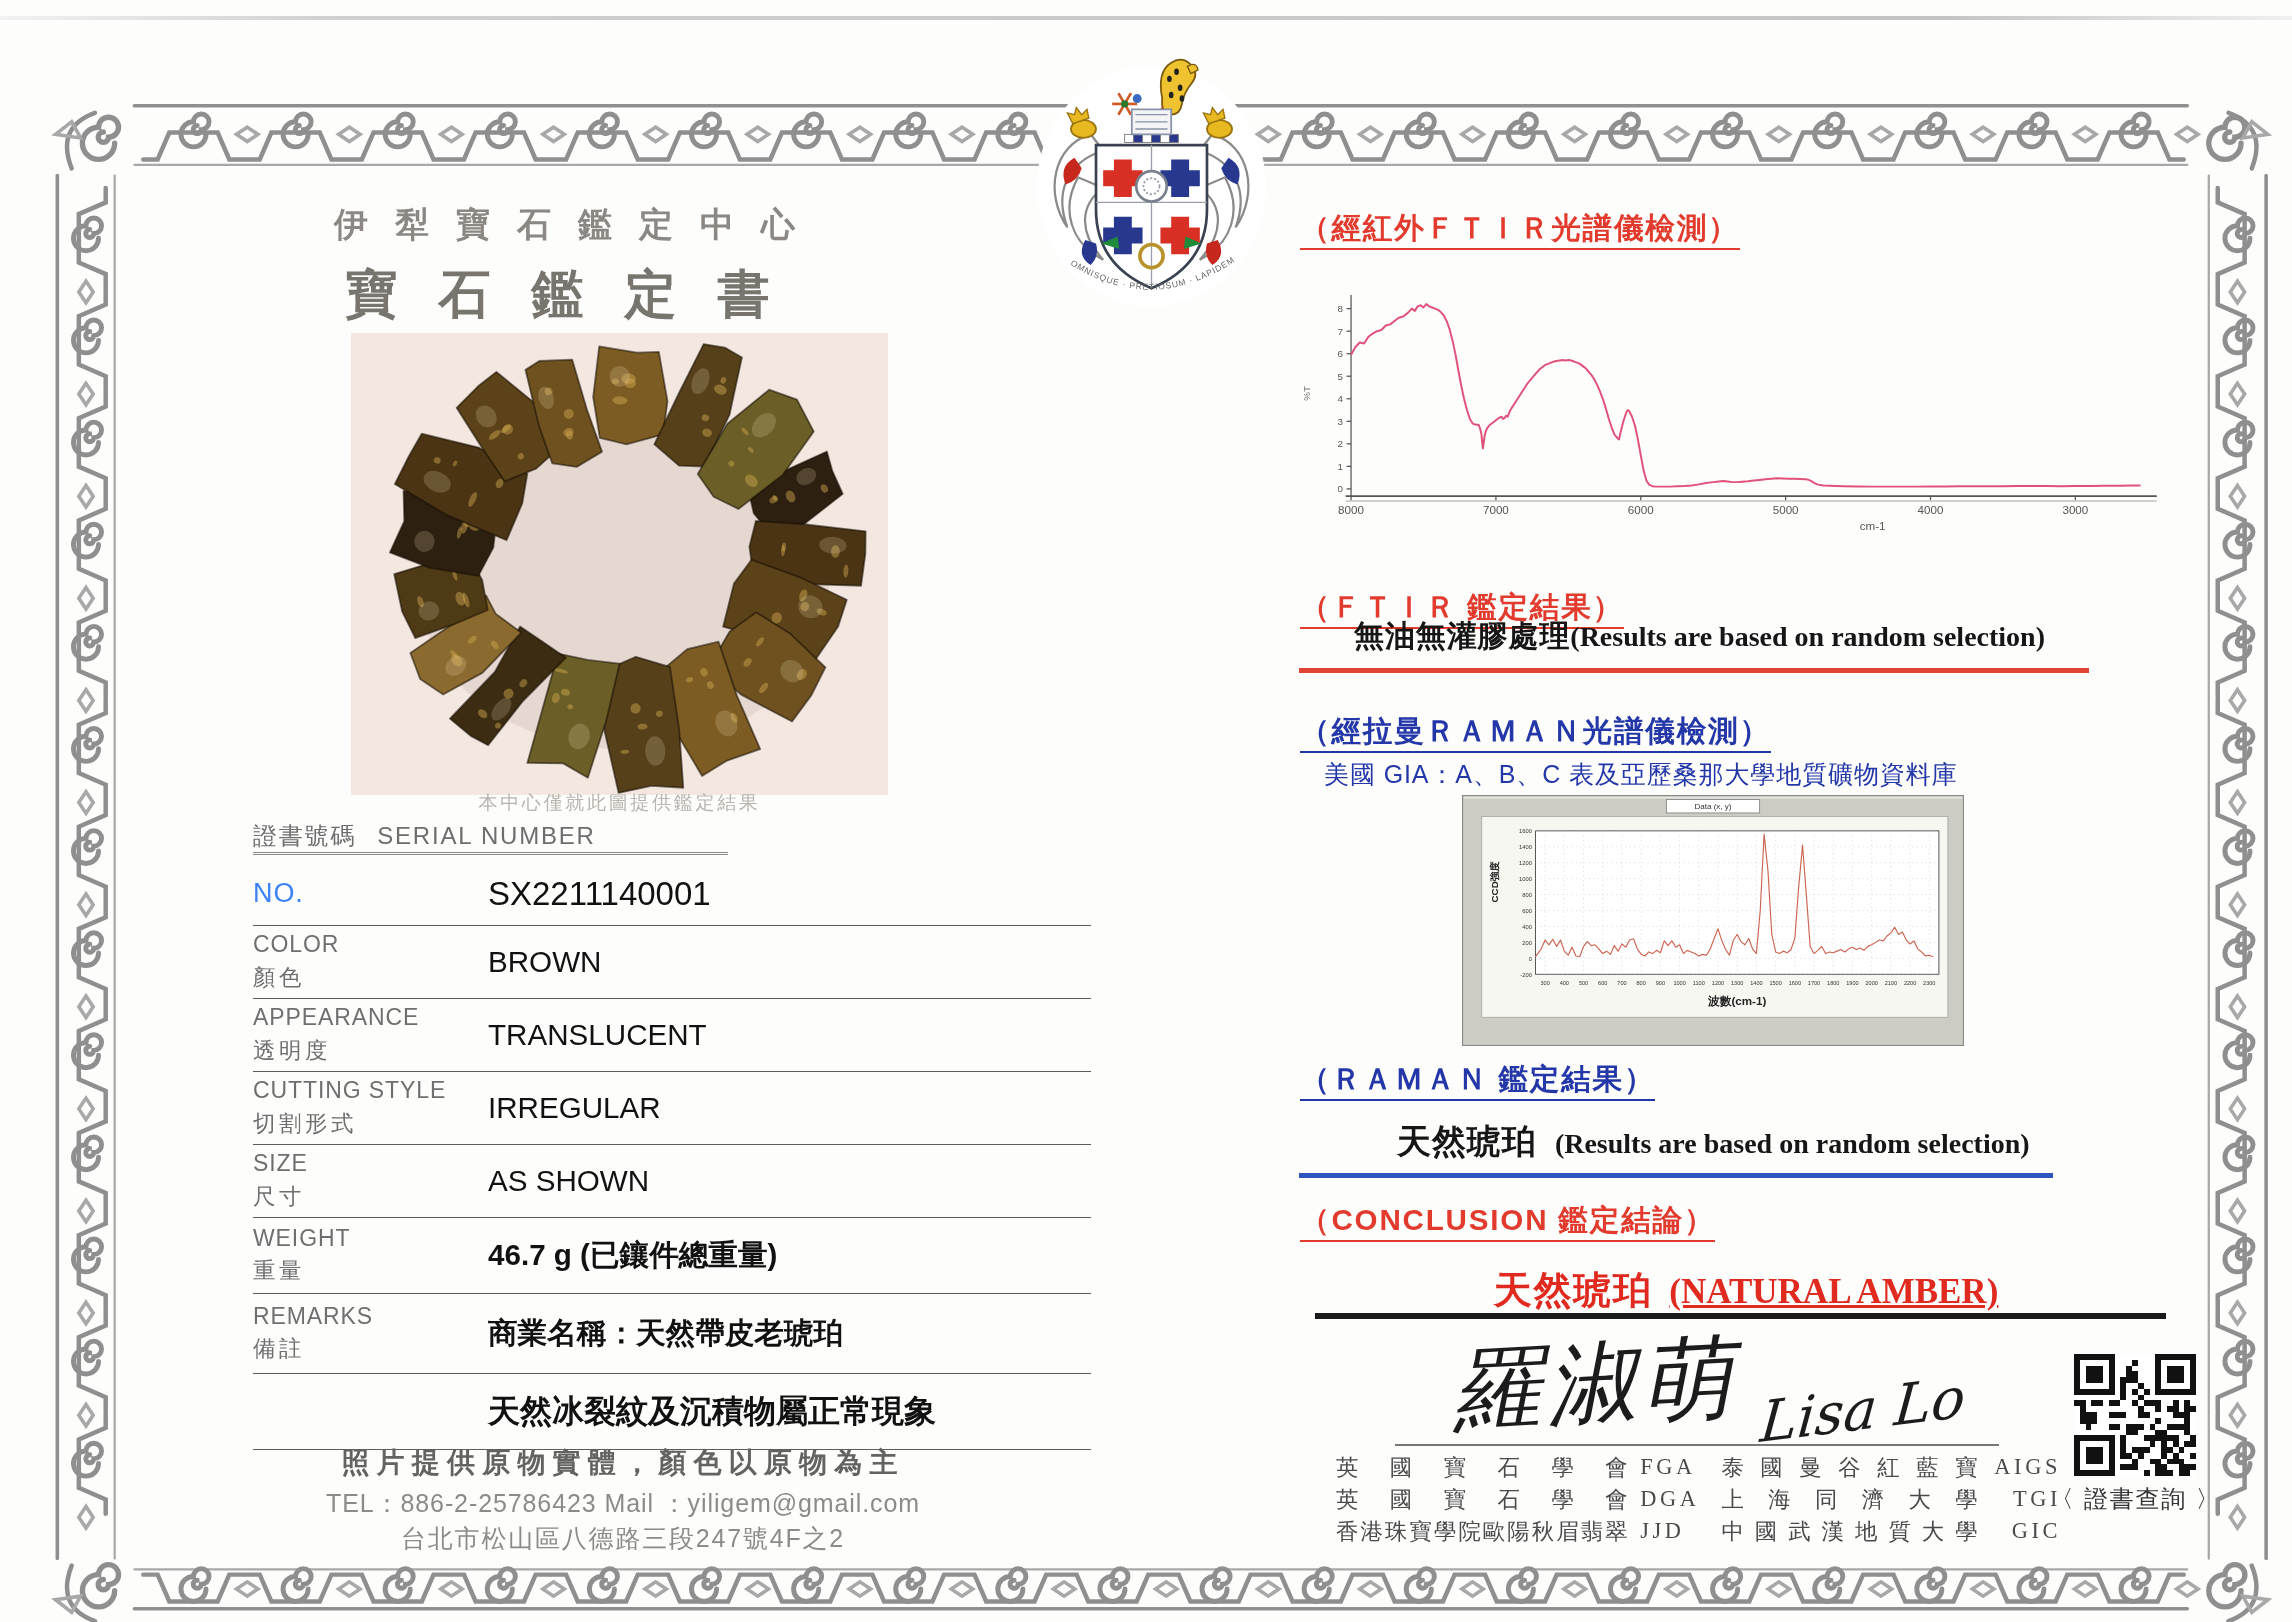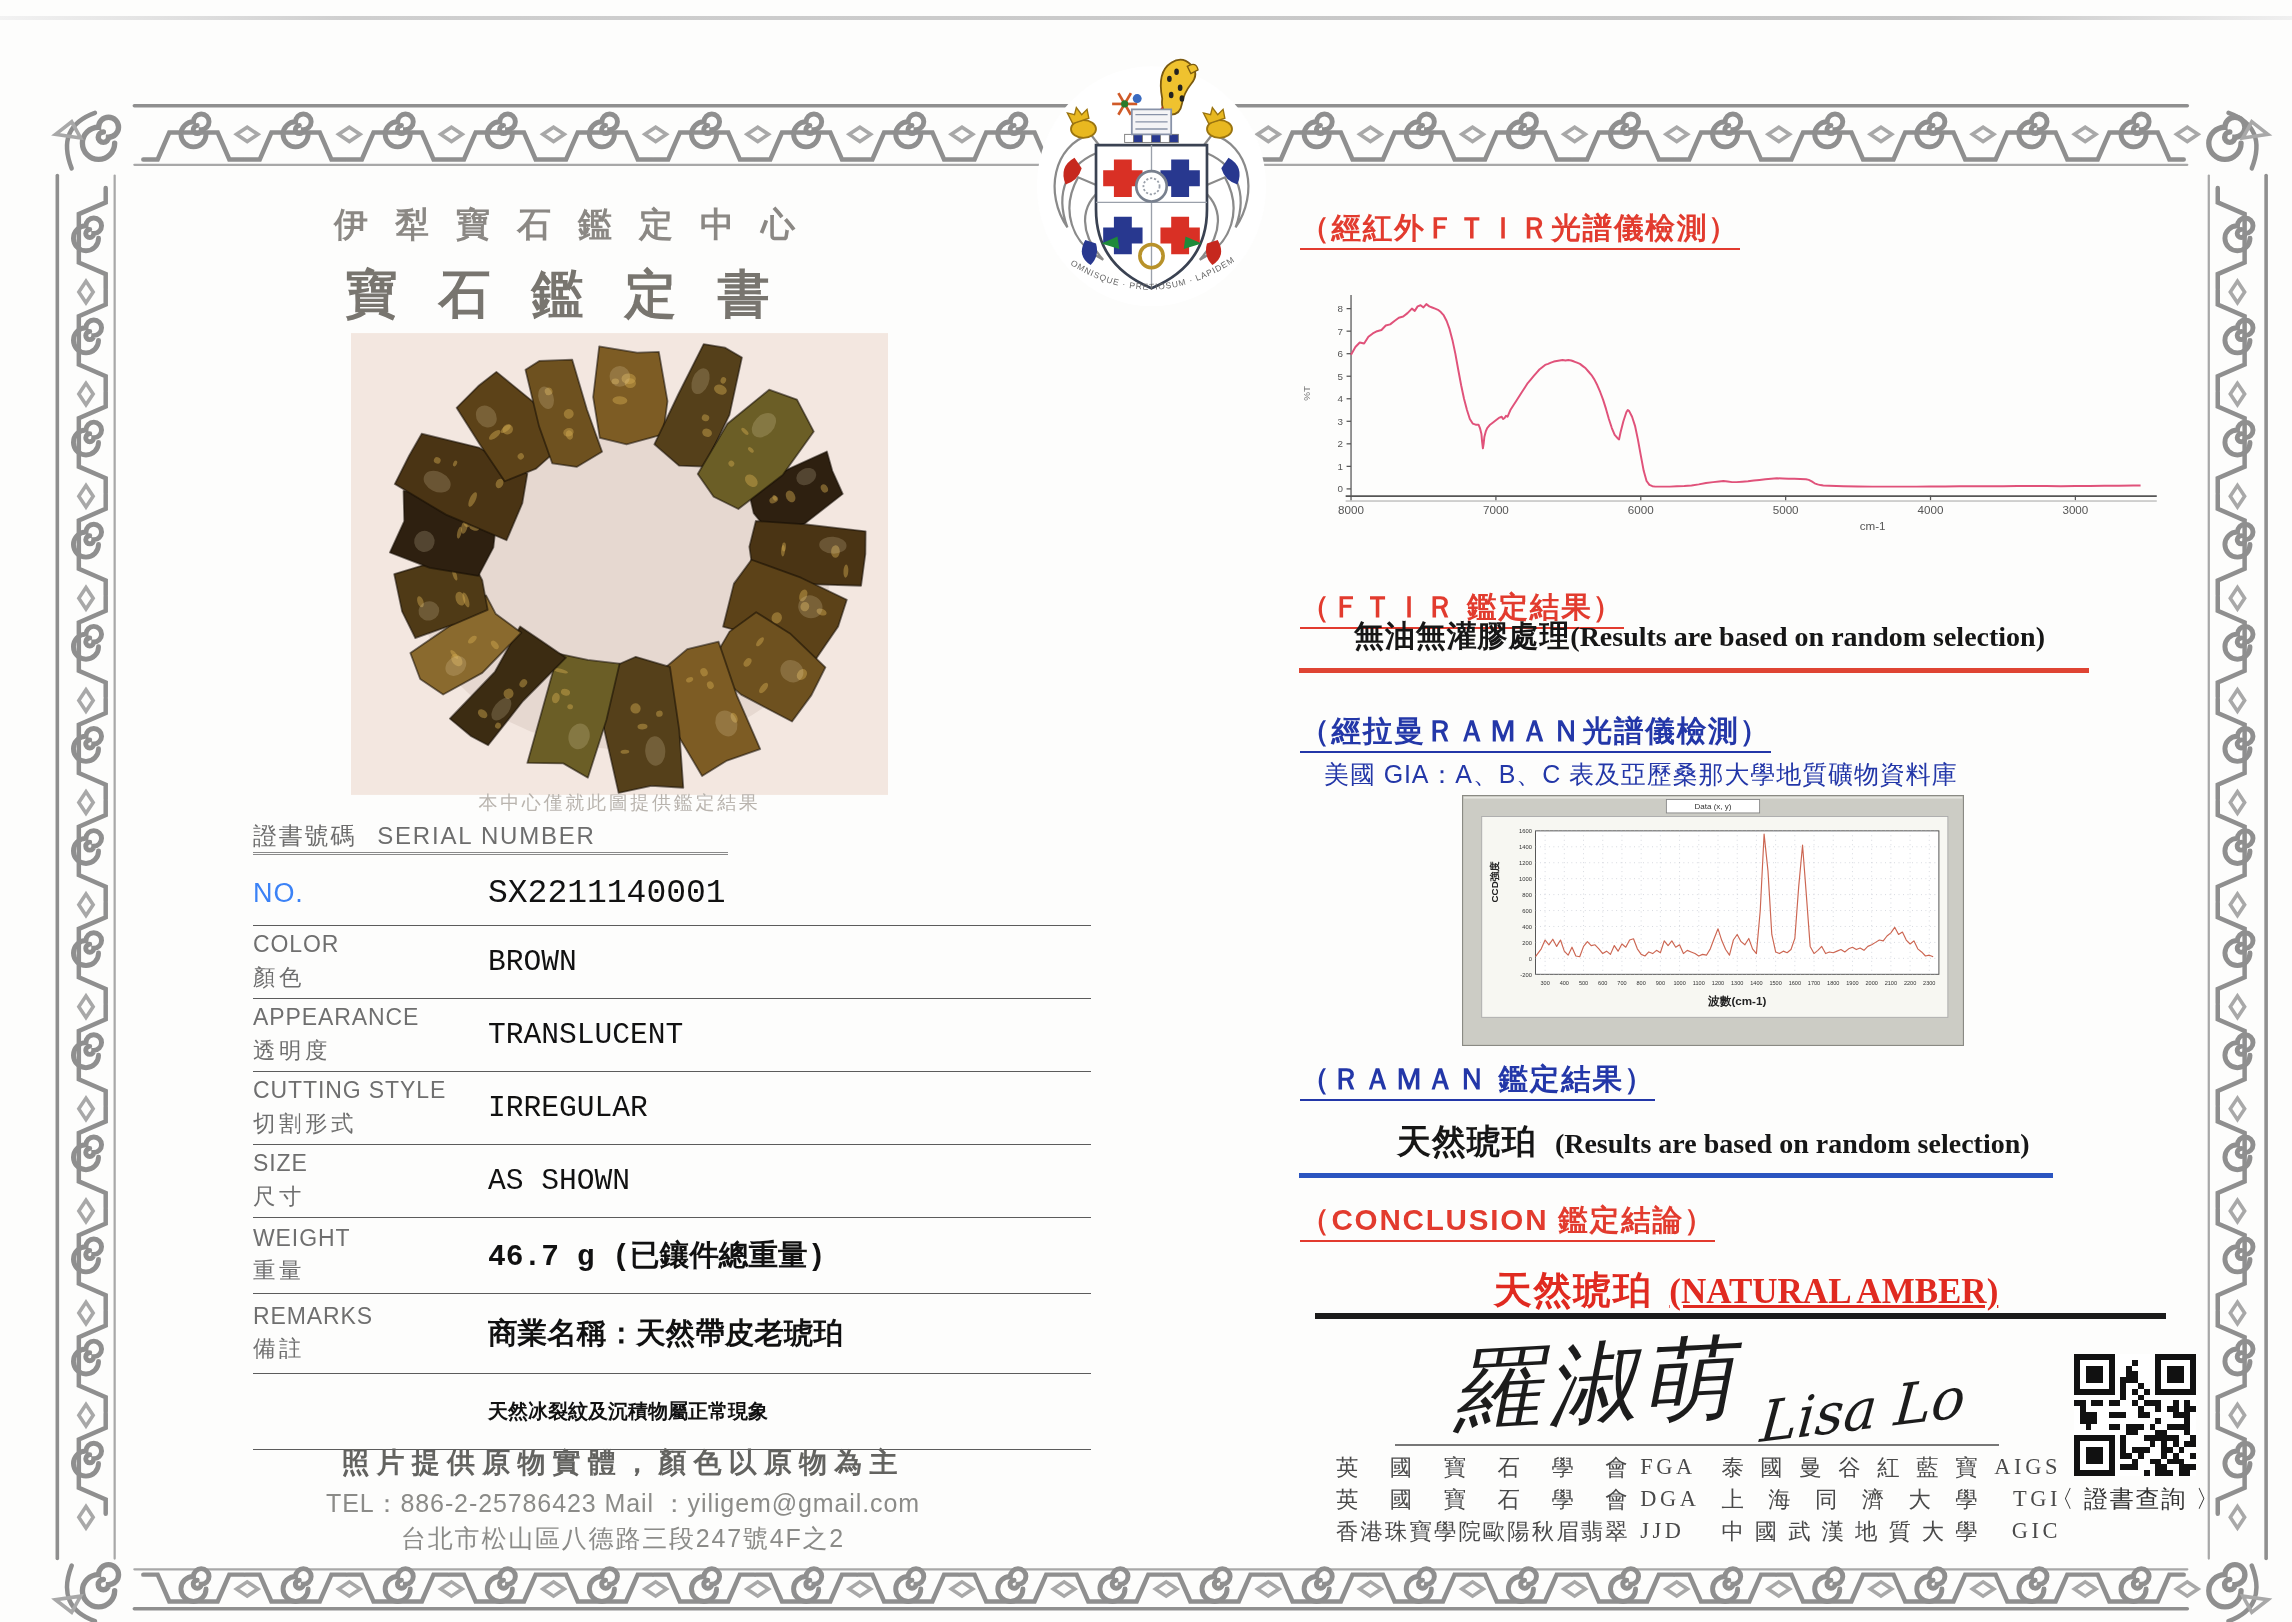--- a/index.html
+++ b/index.html
@@ -14,21 +14,21 @@
   .photo{left:351px;top:333px;width:537px;height:462px;}
   .photo-caption{left:351px;top:790px;width:537px;text-align:center;font-size:19px;
                  color:#b9b4ae;letter-spacing:2.7px;}
   .serial-hdr{left:253px;top:820px;width:475px;font-size:24px;color:#6d6d6d;letter-spacing:1.8px;
               border-bottom:3.6px double #8a8a8a;padding-bottom:0;}
   .fields{left:253px;top:862px;width:838px;}
   .frow{display:flex;align-items:center;border-bottom:1.8px solid #5c5c5c;}
   .frow .lbl{width:235px;}
   .frow .lbl .en{font-size:23px;color:#6f6f6f;letter-spacing:0.9px;}
   .frow .lbl .cn{font-size:22.4px;color:#6f6f6f;margin-top:3.6px;letter-spacing:3.6px;}
-  .frow .val{font-family:Liberation Mono, monospace;font-size:29.6px;color:#111;}
+  .frow .val{font-family:Liberation Sans, sans-serif;font-size:29.6px;color:#111;}
   .frow .val.b{font-weight:bold;}
   .foot1{left:269px;top:1444px;width:708px;text-align:center;font-size:28px;color:#636360;
          letter-spacing:7.2px;font-weight:bold;}
   .foot2{left:269px;top:1487px;width:708px;text-align:center;font-size:25px;color:#8b8b88;letter-spacing:0.9px;}
   .foot3{left:269px;top:1522px;width:708px;text-align:center;font-size:25px;color:#8b8b88;letter-spacing:1.8px;}
   
   .hdr{font-weight:bold;font-size:29.6px;letter-spacing:1.8px;white-space:nowrap;}
   .hdr.red{color:#e23b2e;text-align:center;}
   .hdr.blue{color:#2337a8;}
   .hdr .u{border-bottom:2.7px solid currentColor;padding-bottom:3.6px;}
@@ -542,21 +542,21 @@
       </div>
       <div class="frow" style="height: 79px;">
         <div class="lbl">
           <div class="en">REMARKS</div>
           <div class="cn">備註</div>
         </div>
         <div class="val b">商業名稱：天然帶皮老琥珀</div>
       </div>
       <div class="frow" style="height: 75px;">
         <div class="lbl"></div>
-        <div class="val b" style="font-size: 20px;">天然冰裂紋及沉積物屬正常現象</div>
+        <div class="val b" style="font-size: 32px;">天然冰裂紋及沉積物屬正常現象</div>
       </div>
     </div>
 
   <div class="abs foot1">照片提供原物實體，顏色以原物為主</div>
   <div class="abs foot2">TEL：886-2-25786423 Mail ：yiligem@gmail.com</div>
   <div class="abs foot3">台北市松山區八德路三段247號4F之2</div>
 
   <div class="abs hdr red ftir-hdr">
     <span class="u">（經紅外ＦＴＩＲ光譜儀檢測）</span>
   </div>

